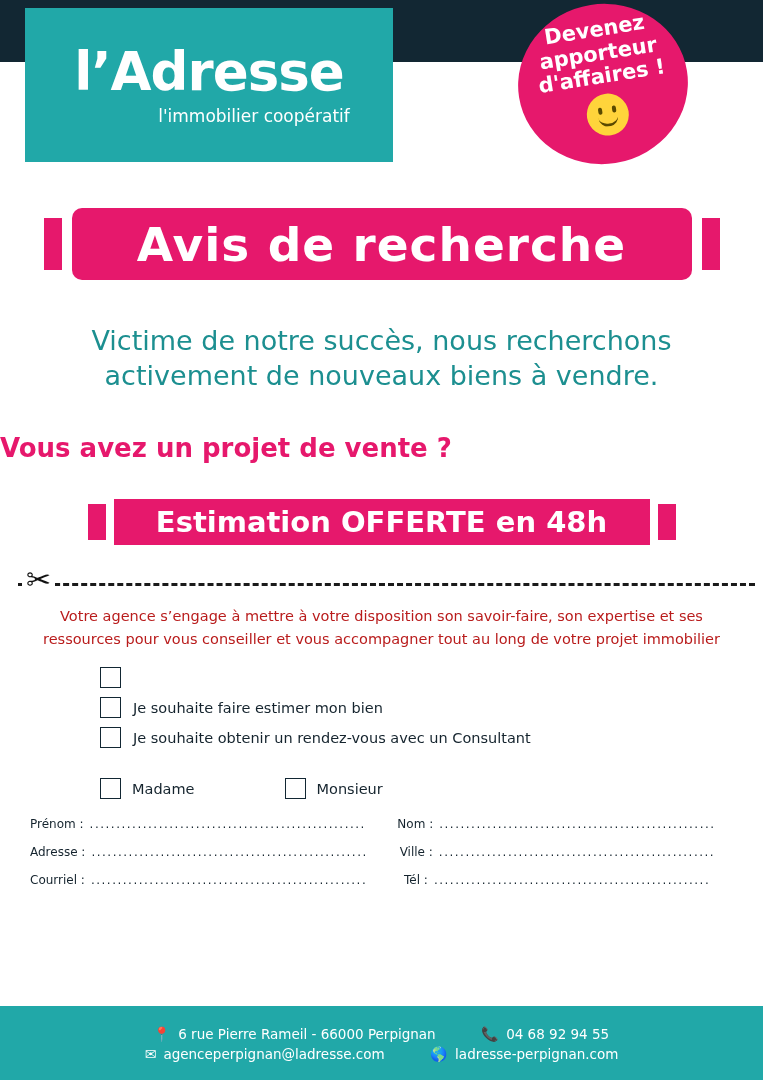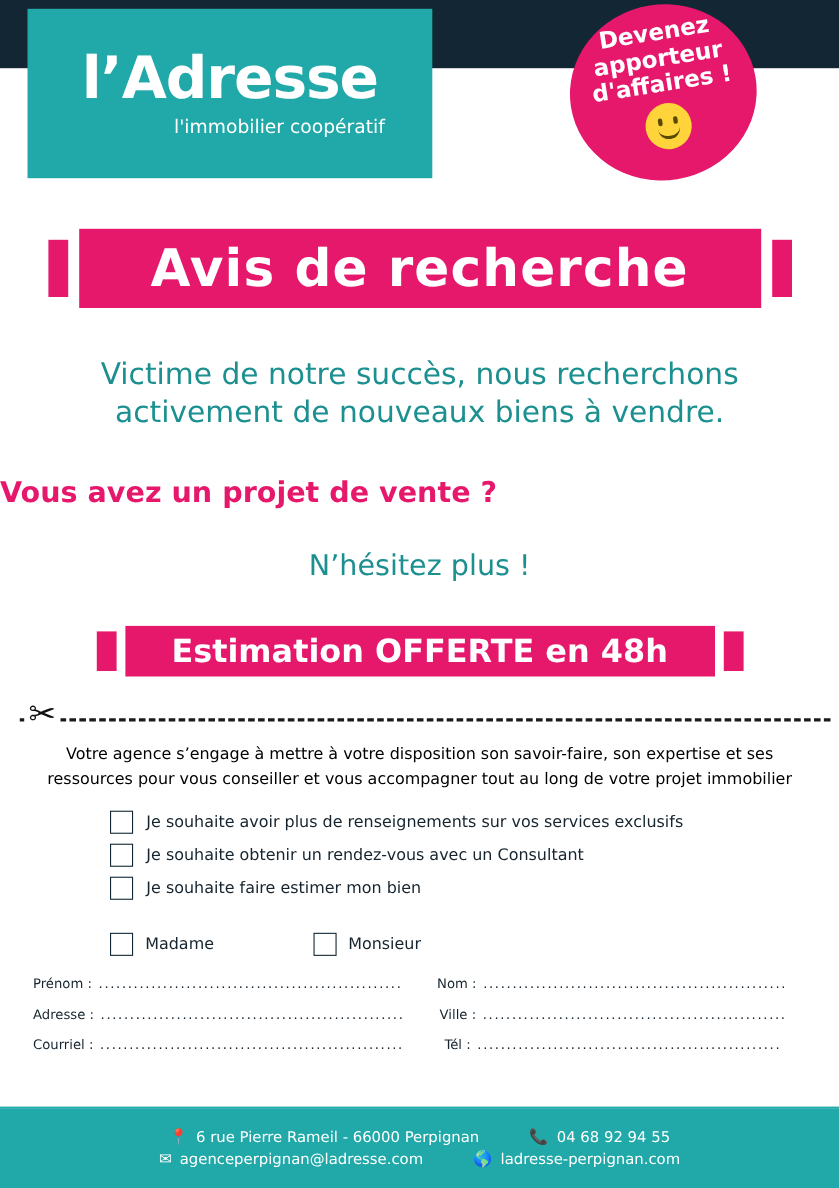--- a/index.html
+++ b/index.html
@@ -129,20 +129,21 @@
     height: calc(100% - 12px);
     background: #e6186c;
   }
   .banner::before { left: -26px; }
   .banner::after  { right: -26px; }
 
   .banner-title {
     width: 620px;
     height: 72px;
     margin-top: 45px;
+    border-radius: 10px;
   }
   .banner-title .txt {
     color: #ffffff;
     font-size: 47px;
     font-weight: bold;
     letter-spacing: 1px;
     font-family: "DejaVu Sans", sans-serif;
   }
   .banner-title::before { left: -28px; top: 10px; height: 52px; }
   .banner-title::after  { right: -28px; top: 10px; height: 52px; }
@@ -207,21 +208,21 @@
     font-size: 30px;
     color: #111;
     background: #fff;
     padding: 0 4px;
     line-height: 1;
   }
 
   
   .engage {
     text-align: center;
-    color: #000000;
+    color: #b91c1c;
     font-size: 14.5px;
     line-height: 1.6;
     padding: 8px 24px 0 24px;
     font-family: "DejaVu Sans", sans-serif;
   }
   .checks {
     margin: 16px 0 0 100px;
   }
   .check-row {
     display: flex;
@@ -330,46 +331,44 @@
   </div>
 </div>
 
 <div class="banner banner-title">
   <span class="txt">Avis de recherche</span>
 </div>
 
 <div class="intro">Victime de notre succès, nous recherchons activement de nouveaux biens à vendre.</div>
 <div class="question">Vous avez un projet de vente ?</div>
 <div class="cta">
-  <div>N’hésitez plus !</div>
 </div>
 
 <div class="banner banner-offer">
   <span class="txt">Estimation OFFERTE en 48h</span>
 </div>
 
 <div class="cutline">
   <div class="dashes"></div>
   <div class="scissors">✂</div>
 </div>
 
 <div class="engage">Votre agence s’engage à mettre à votre disposition son savoir-faire, son expertise et ses ressources pour vous conseiller et vous accompagner tout au long de votre projet immobilier</div>
 
 <div class="checks">
   <div class="check-row">
     <div class="box"></div>
-    <div class="check-label">Je souhaite avoir plus de renseignements sur vos services exclusifs</div>
+  </div>
+  <div class="check-row">
+    <div class="box"></div>
+    <div class="check-label">Je souhaite faire estimer mon bien</div>
   </div>
   <div class="check-row">
     <div class="box"></div>
     <div class="check-label">Je souhaite obtenir un rendez-vous avec un Consultant</div>
-  </div>
-  <div class="check-row">
-    <div class="box"></div>
-    <div class="check-label">Je souhaite faire estimer mon bien</div>
   </div>
 
   <div class="gender-row">
     <div class="box"></div>
     <div class="check-label">Madame</div>
     <div class="gender-gap"></div>
     <div class="box"></div>
     <div class="check-label">Monsieur</div>
   </div>
 </div>

